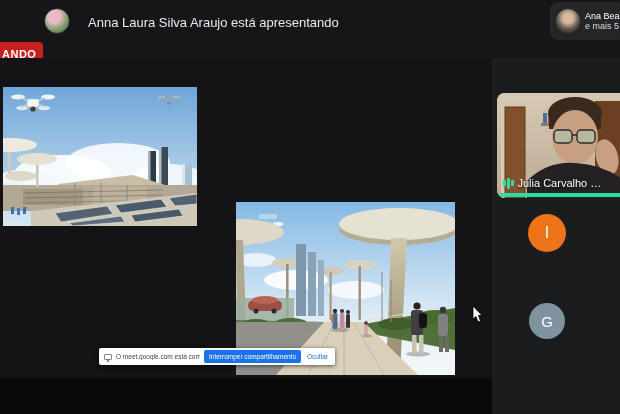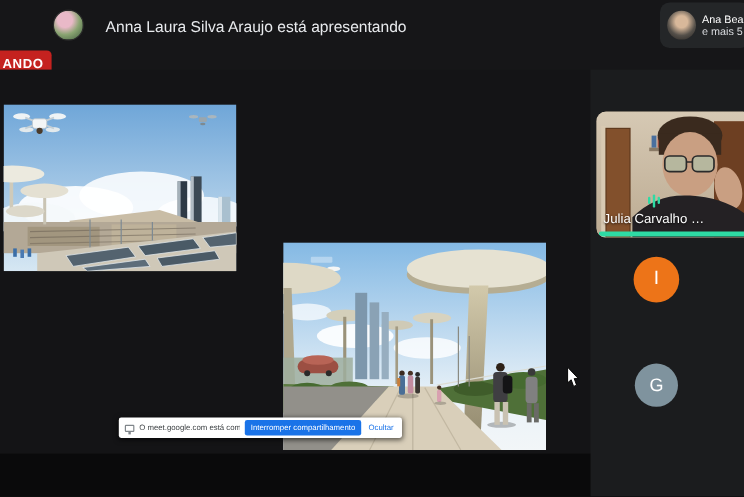--- a/index.html
+++ b/index.html
@@ -58,21 +58,21 @@
   .hide-btn{color:#1a73e8;font-size:6.5px;white-space:nowrap;padding:0 2px;cursor:pointer;}
   
   .cursor{position:absolute;left:472px;top:248px;width:12px;height:18px;}
   
   .cam-tile{
     position:absolute;left:497px;top:93px;width:130px;height:105px;border-radius:8px;
     overflow:hidden;background:#c4b49c;
   }
   .cam-tile svg{display:block;width:100%;height:100%;}
   .cam-label{
-    position:absolute;left:6px;bottom:9px;display:flex;align-items:center;gap:4px;flex-direction:column;
+    position:absolute;left:6px;bottom:9px;display:flex;align-items:center;gap:4px;
   }
   .eq-icon{display:flex;align-items:center;gap:1.5px;height:12px;}
   .eq-icon i{display:block;width:2.5px;background:#2edba4;border-radius:1px;}
   .eq-icon i:nth-child(1){height:6px;}
   .eq-icon i:nth-child(2){height:11px;}
   .eq-icon i:nth-child(3){height:6px;}
   .cam-name{color:#fff;font-size:11px;text-shadow:0 1px 2px rgba(0,0,0,.8);white-space:nowrap;}
   .speak-bar{position:absolute;left:2px;right:2px;bottom:1px;height:4px;background:#2edba4;border-radius:2px;}
   .initial-tile{
     position:absolute;border-radius:50%;display:flex;align-items:center;justify-content:center;

